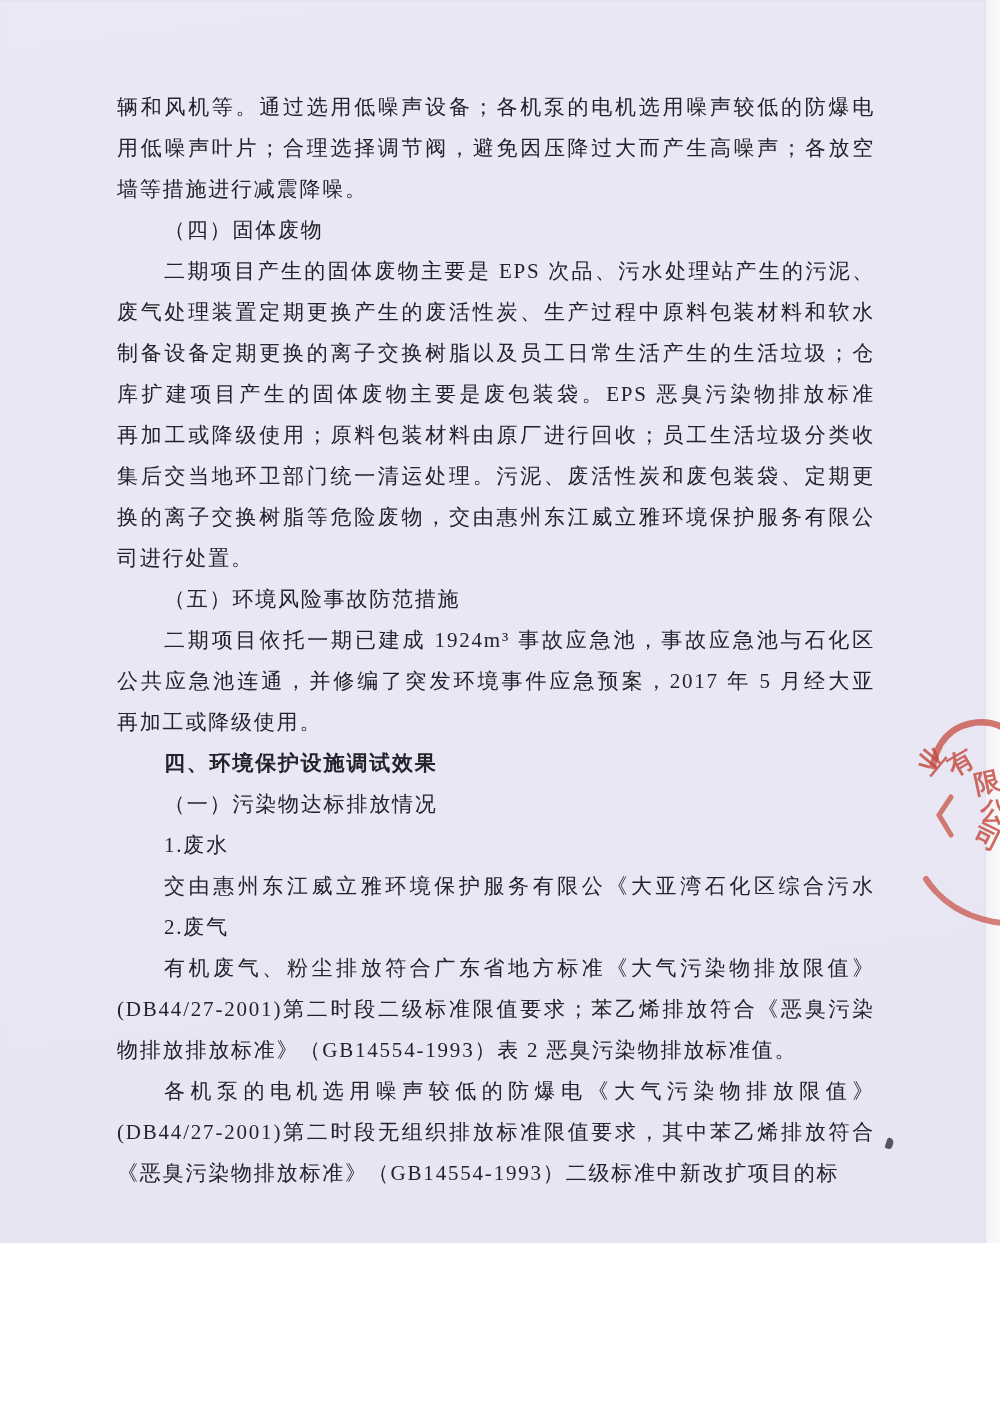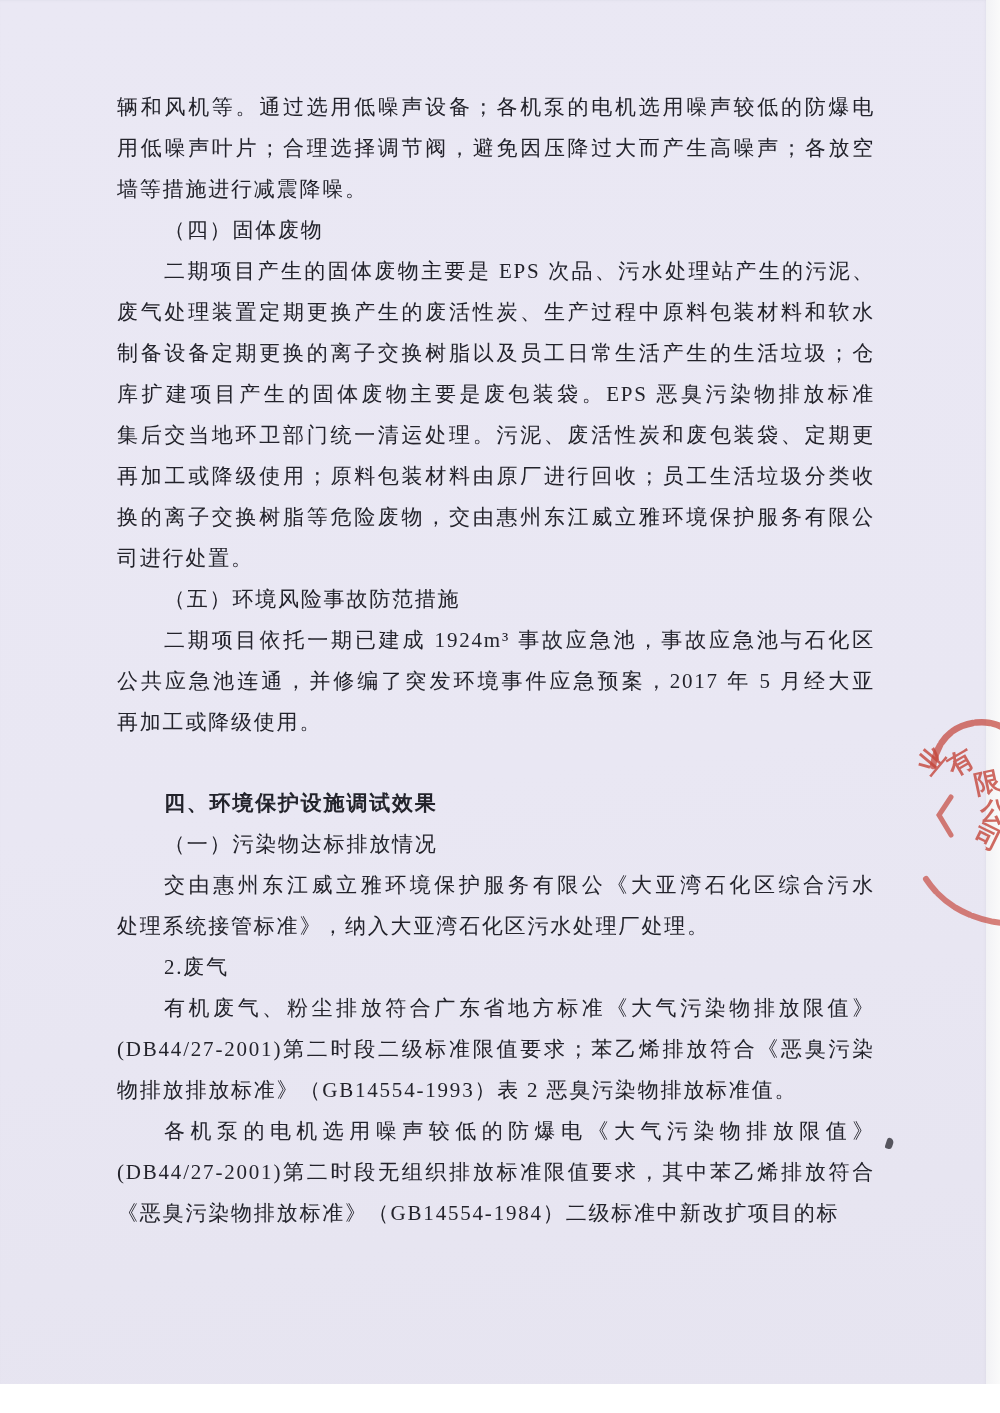--- a/index.html
+++ b/index.html
@@ -9,21 +9,21 @@
     --ink:#23232b;
   }
   html,body{margin:0;padding:0;}
   body{
     width:1000px;height:1413px;
     font-family:"Liberation Serif","DejaVu Serif",serif;
     background:#ffffff;
     overflow:hidden;
   }
   .scan{
-    position:relative;width:1000px;height:1384px;
+    position:relative;width:1000px;height:1243px;
     background:var(--scan-bg);
     overflow:hidden;
   }
   
   .paper{
     position:absolute;left:0;top:0;width:988px;height:1400px;
     background:linear-gradient(173deg,var(--paper) 0%,#e9e7f3 55%,#e6e4f0 100%);
     box-shadow:inset -2px 0 3px rgba(120,120,140,0.12);
   }
   
@@ -46,21 +46,21 @@
     font-size:21px;
     letter-spacing:1.8px;
   }
   .line{
     height:41px;line-height:41px;
     white-space:normal;
     text-rendering:optimizeLegibility;
   }
   .line.jst{text-align:justify;text-align-last:justify;}
   .line.first{text-indent:47px;}
-  .block.heading-bold .line{font-weight:bold;margin-top:40px;}
+  .block.heading-bold .line{font-weight:bold;}
   
   .stamp{
     position:absolute;left:918px;top:695px;width:84px;height:255px;
     color:#c5473c;
     pointer-events:none;
   }
   .stamp text{
     font-family:"Liberation Serif","DejaVu Serif",serif;
     font-weight:bold;
   }
@@ -87,55 +87,57 @@
         <div class="line">墙等措施进行减震降噪。</div>
       </div>
       <div class="block heading">
         <div class="line first">（四）固体废物</div>
       </div>
       <div class="block body">
         <div class="line first jst">二期项目产生的固体废物主要是 EPS 次品、污水处理站产生的污泥、</div>
         <div class="line jst">废气处理装置定期更换产生的废活性炭、生产过程中原料包装材料和软水</div>
         <div class="line jst">制备设备定期更换的离子交换树脂以及员工日常生活产生的生活垃圾；仓</div>
         <div class="line jst">库扩建项目产生的固体废物主要是废包装袋。EPS 恶臭污染物排放标准</div>
+        <div class="line jst">再加工或降级使用；原料包装材料由原厂进行回收；员工生活垃圾分类收</div>
         <div class="line jst">集后交当地环卫部门统一清运处理。污泥、废活性炭和废包装袋、定期更</div>
-        <div class="line jst">再加工或降级使用；原料包装材料由原厂进行回收；员工生活垃圾分类收</div>
         <div class="line jst">换的离子交换树脂等危险废物，交由惠州东江威立雅环境保护服务有限公</div>
         <div class="line">司进行处置。</div>
       </div>
       <div class="block heading">
         <div class="line first">（五）环境风险事故防范措施</div>
       </div>
       <div class="block body">
         <div class="line first jst">二期项目依托一期已建成 1924m³ 事故应急池，事故应急池与石化区</div>
         <div class="line jst">公共应急池连通，并修编了突发环境事件应急预案，2017 年 5 月经大亚</div>
         <div class="line">再加工或降级使用。</div>
       </div>
       <div class="block heading-bold">
         <div class="line first">四、环境保护设施调试效果</div>
       </div>
       <div class="block heading">
         <div class="line first">（一）污染物达标排放情况</div>
       </div>
+      <div class="block heading">
+        <div class="line first">1.废水</div>
+      </div>
       <div class="block body">
         <div class="line first jst">交由惠州东江威立雅环境保护服务有限公《大亚湾石化区综合污水</div>
-        <div class="line">处理系统接管标准》，纳入大亚湾石化区污水处理厂处理。</div>
       </div>
       <div class="block heading">
         <div class="line first">2.废气</div>
       </div>
       <div class="block body">
         <div class="line first jst">有机废气、粉尘排放符合广东省地方标准《大气污染物排放限值》</div>
         <div class="line jst">(DB44/27-2001)第二时段二级标准限值要求；苯乙烯排放符合《恶臭污染</div>
         <div class="line">物排放排放标准》（GB14554-1993）表 2 恶臭污染物排放标准值。</div>
       </div>
       <div class="block body">
         <div class="line first jst">各机泵的电机选用噪声较低的防爆电《大气污染物排放限值》</div>
         <div class="line jst">(DB44/27-2001)第二时段无组织排放标准限值要求，其中苯乙烯排放符合</div>
-        <div class="line">《恶臭污染物排放标准》（GB14554-1984）二级标准中新改扩项目的标</div>
+        <div class="line">《恶臭污染物排放标准》（GB14554-1993）二级标准中新改扩项目的标</div>
       </div>
     </div>
 
   <svg class="stamp" viewBox="918 695 84 255" xmlns="http://www.w3.org/2000/svg" aria-hidden="true" style="color: rgb(197, 71, 60);">
 
     <g stroke="currentColor" fill="none" stroke-linecap="round">
       <path d="M 933 766 Q 938 736 962 726 Q 984 718 1002 727" stroke-width="6.5" opacity="0.72" stroke-dasharray="22 3 14 2"></path>
       <path d="M 926 879 Q 942 903 968 914 Q 984 921 1002 923" stroke-width="6" opacity="0.68" stroke-dasharray="16 3 20 2"></path>
       <path d="M 951 797 L 939 815 L 951 835" stroke-width="5" opacity="0.7"></path>
     </g>

